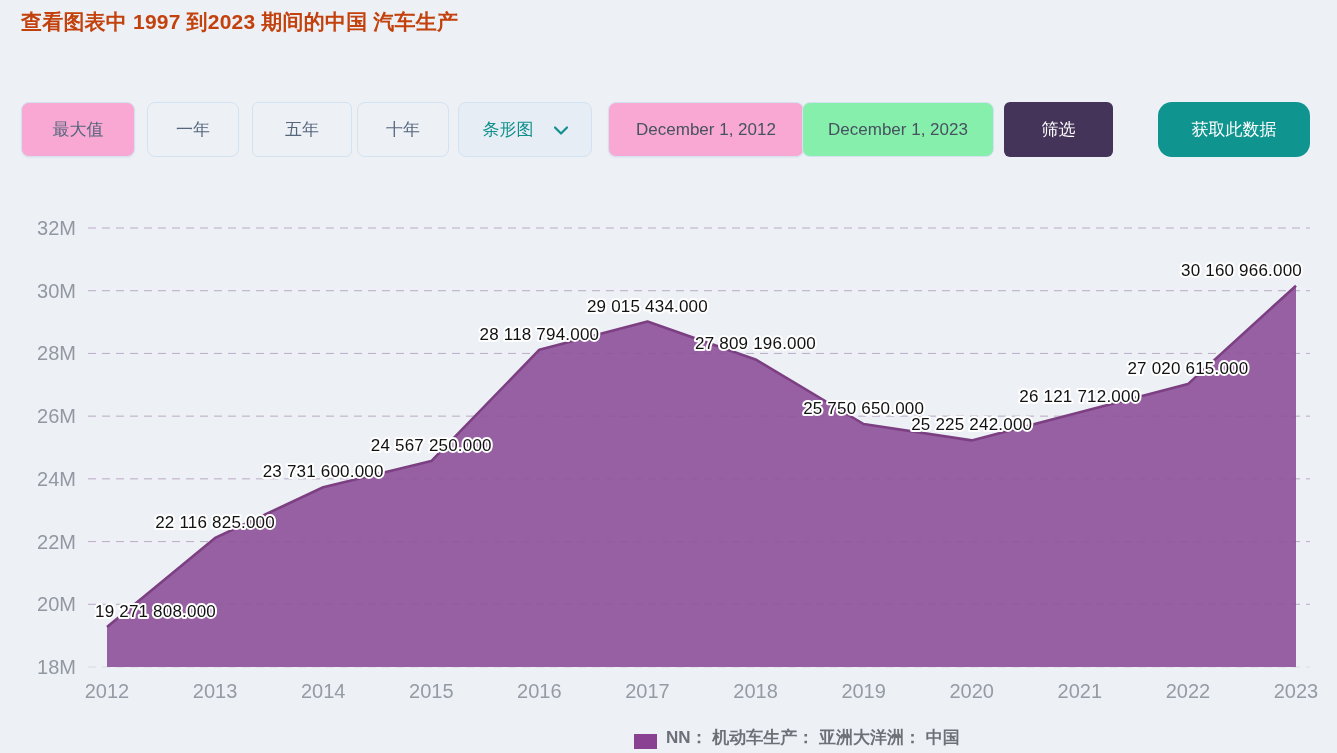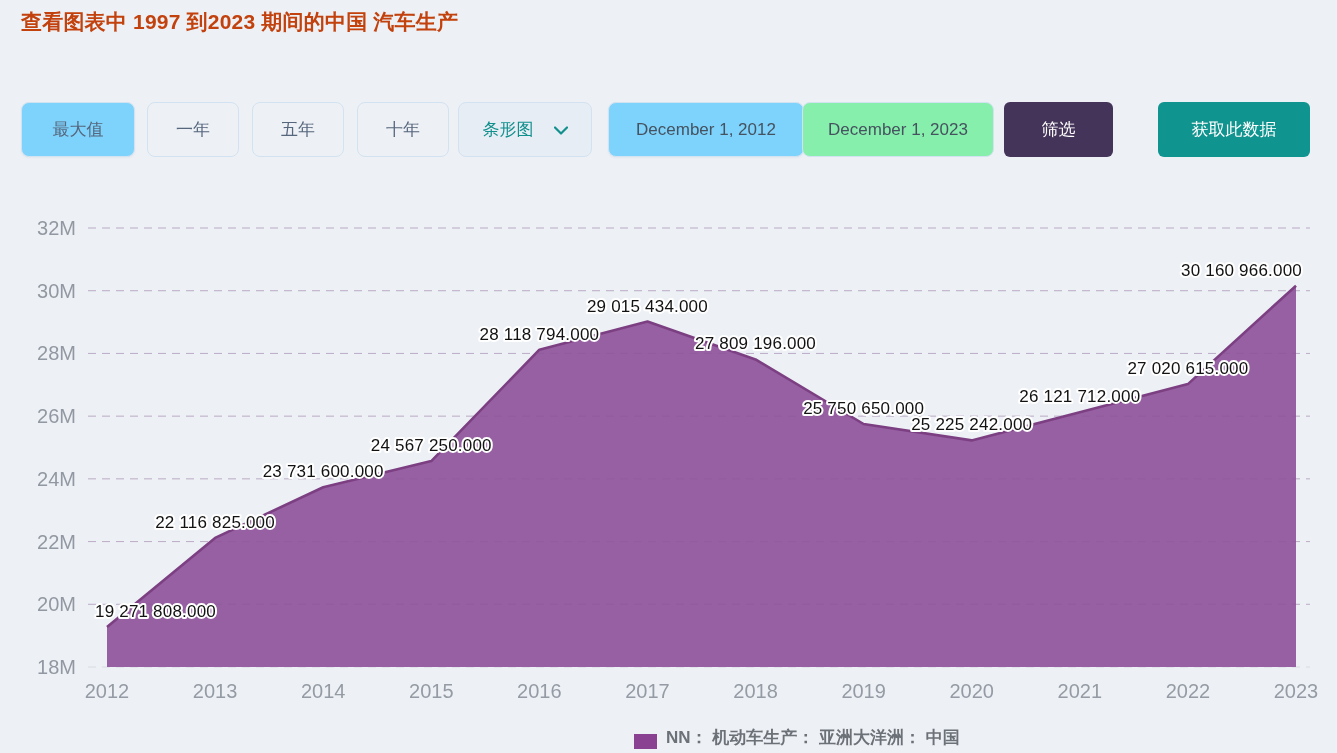--- a/index.html
+++ b/index.html
@@ -14,32 +14,32 @@
   .page-title{
     position:absolute;left:21px;top:8px;margin:0;
     font-size:21px;font-weight:bold;color:#c2410c;letter-spacing:0.2px;
   }
   
   .tb{position:absolute;top:102px;height:55px;box-sizing:border-box;
       display:flex;align-items:center;justify-content:center;
       font-size:17px;border-radius:8px;cursor:pointer;
       border:1px solid #d3e2f0;background:transparent;color:#56667c;
       font-family:"Liberation Sans", sans-serif;}
-  .tb.white{background:#7dd3fc;box-shadow:0 1px 2px rgba(40,60,90,0.05);}
+  .tb.white{background:#f9a8d4;box-shadow:0 1px 2px rgba(40,60,90,0.05);}
   .btn-max{left:21px;width:114px;}
   .btn-1y{left:147px;width:92px;}
-  .btn-5y{left:252px;width:92px;}
+  .btn-5y{left:252px;width:100px;border-radius:6px;}
   .btn-10y{left:357px;width:92px;}
   .select{left:458px;width:134px;background:#e7edf4;color:#12908d;
           display:flex;gap:20px;align-items:center;justify-content:center;}
   .select .chev{display:inline-flex;margin-top:2px;}
   .date1{left:608px;width:196px;color:#46525f;}
   .date2{left:802px;width:192px;color:#46525f;background:#86efac;}
   .filter{left:1004px;width:109px;background:#453459;border:none;color:#ffffff;border-radius:6px;}
-  .getdata{left:1158px;width:152px;background:#10948f;border:none;color:#ffffff;border-radius:6px;}
+  .getdata{left:1158px;width:152px;background:#10948f;border:none;color:#ffffff;border-radius:14px;}
   
   svg{position:absolute;left:0;top:0;}
   svg text{font-family:"Liberation Sans", sans-serif;}
   .gridline{stroke:#d8dce1;stroke-width:1;stroke-dasharray:8 6;fill:none;}
   .gridline.overlay{stroke:#8a5595;opacity:0.35;}
   .ytick{fill:#9298a1;font-size:20px;}
   .xtick{fill:#959ba4;font-size:20px;}
   .dlabel{fill:#121212;font-size:17px;letter-spacing:0.2px;
           stroke:#ffffff;stroke-width:4px;paint-order:stroke;stroke-linejoin:round;}
   

